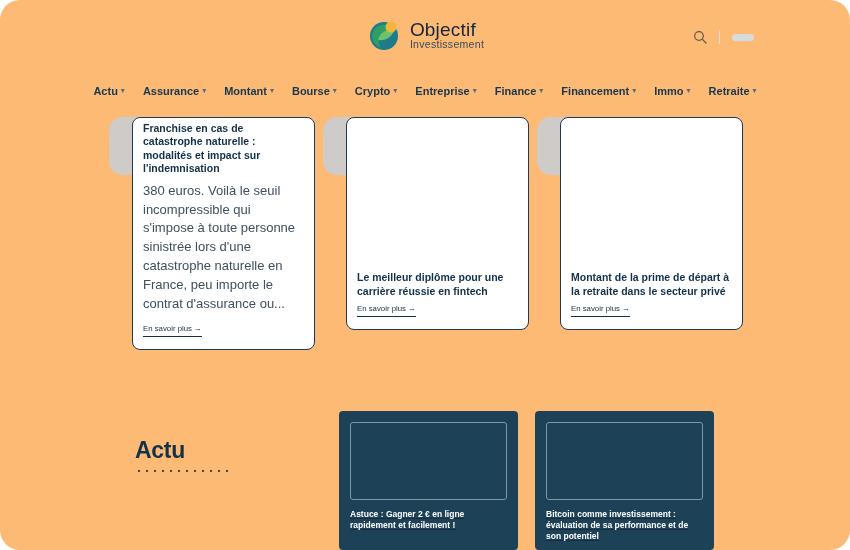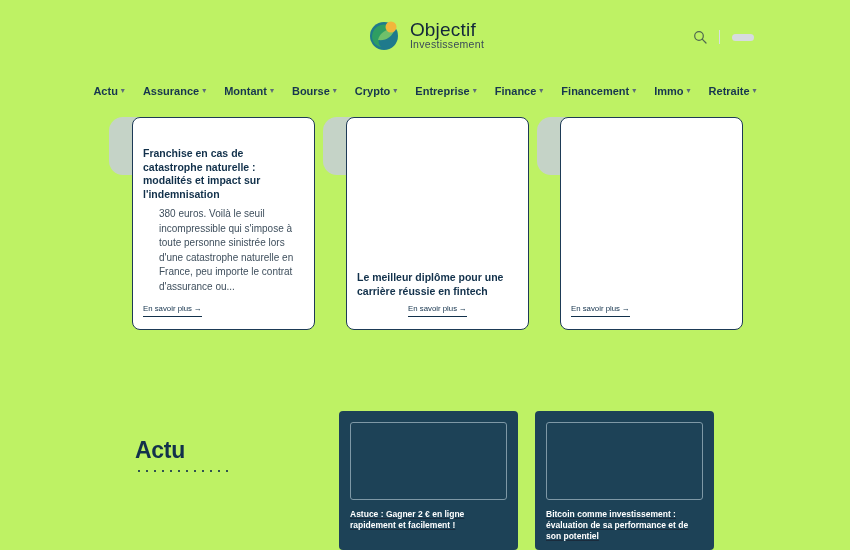--- a/index.html
+++ b/index.html
@@ -4,21 +4,21 @@
 <style>
   * { box-sizing: border-box; margin: 0; padding: 0; }
   html, body {
     width: 850px;
     height: 550px;
     overflow: hidden;
     background: #ffffff;
     font-family: "Liberation Sans", sans-serif;
     color: #1a2b3c;
   }
-  .page { position: relative; width: 850px; height: 550px; background: #bef264; }
+  .page { position: relative; width: 850px; height: 550px; background: #fdba74; border-radius: 20px; }
 
   
   .header {
     position: relative;
     height: 70px;
     display: flex;
     align-items: center;
     justify-content: center;
   }
   .logo-block {
@@ -117,41 +117,40 @@
     justify-content: flex-end;
   }
   .card-title {
     font-size: 10.5px;
     font-weight: 700;
     line-height: 1.28;
     color: #12314b;
     margin-bottom: 6px;
   }
   .card-desc {
-    font-size: 10px;
+    font-size: 13px;
     line-height: 1.45;
     color: #3f4f5d;
     margin-bottom: 10px;
-    margin-left: 16px;
   }
   .card-link {
     font-size: 7.8px;
     font-weight: 400;
     color: #12314b;
     border-bottom: 1.5px solid #12314b;
     padding-bottom: 3px;
     display: inline-block;
     width: fit-content;
     cursor: pointer;
   }
   .card-link .arrow { margin-left: 2px; }
 
   
   .card.h1 { min-height: 213px; }
-  .card.h2 { min-height: 213px; align-items: center; }
+  .card.h2 { min-height: 213px; }
   .card.h3 { min-height: 213px; }
 
   
   .actu {
     position: absolute;
     left: 135px;
     top: 437px;
     width: 200px;
   }
   .actu-title {
@@ -303,20 +302,21 @@
         <h2 class="card-title">Le meilleur diplôme pour une carrière réussie en fintech</h2>
         <span class="card-link">
           <span>En savoir plus</span><span class="arrow">→</span>
         </span>
       </article>
     </div>
 
     <div class="card-wrap">
       <span class="card-blob"></span>
       <article class="card h3">
+        <h2 class="card-title">Montant de la prime de départ à la retraite dans le secteur privé</h2>
         <span class="card-link">
           <span>En savoir plus</span><span class="arrow">→</span>
         </span>
       </article>
     </div>
 
   </div>
 
   <section class="actu">
     <h2 class="actu-title">Actu</h2>

